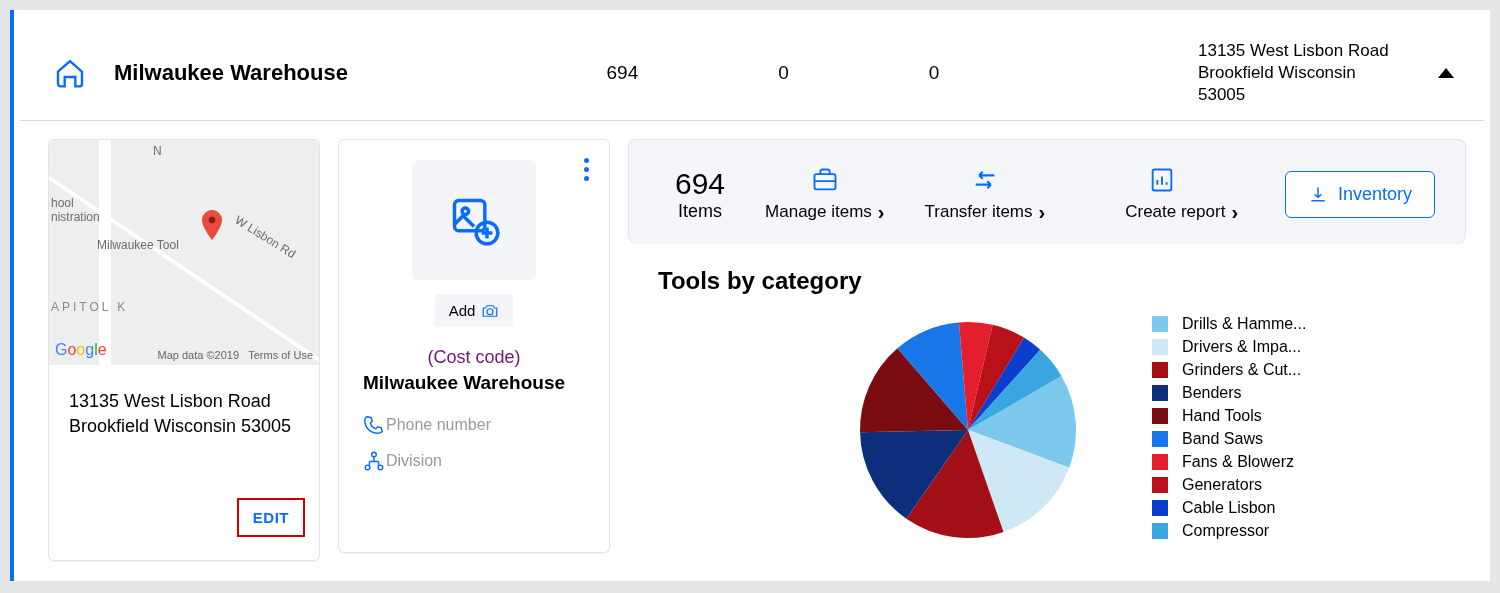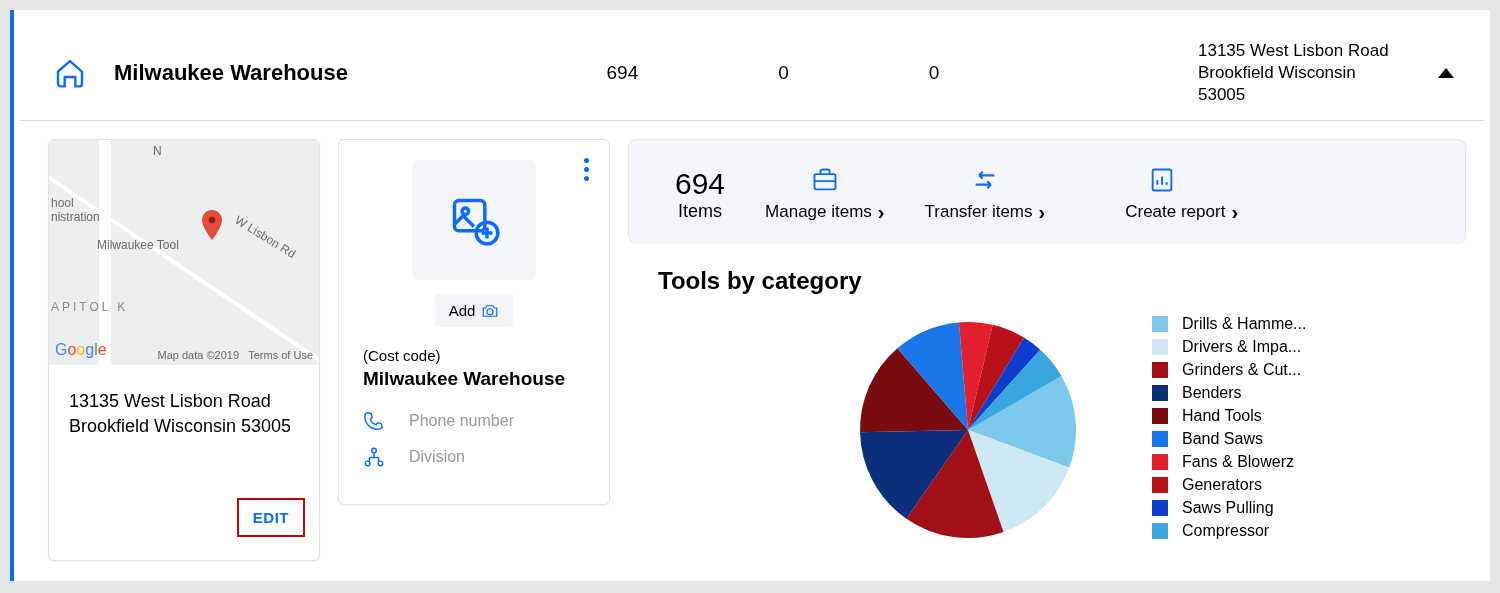--- a/index.html
+++ b/index.html
@@ -32,28 +32,28 @@
   .map-label { position:absolute; font-size:12px; color:#6b6b6b;}
   .map-attrib { position:absolute; bottom:4px; right:6px; font-size:11px; color:#666; }
   .google-logo { position:absolute; bottom:6px; left:6px; font-weight:400; font-size:16px;}
   .google-logo span:nth-child(1){color:#4285F4}.google-logo span:nth-child(2){color:#EA4335}
   .google-logo span:nth-child(3){color:#FBBC05}.google-logo span:nth-child(4){color:#4285F4}
   .google-logo span:nth-child(5){color:#34A853}.google-logo span:nth-child(6){color:#EA4335}
   .map-addr { padding: 24px 20px 10px 20px; font-size: 18px; line-height:1.35; }
   .edit-wrap { display:flex; justify-content:flex-end; padding: 50px 14px 23px 14px;}
   .edit-btn { border: 2px solid #cf0000; color:#0a6cff; font-weight: 700; font-size:15px; padding: 9px 14px; background:#fff; letter-spacing:.5px; cursor:pointer;}
   
-  .info-card { width: 272px; flex: 0 0 auto; padding: 20px 24px; position:relative; height: 366px;}
+  .info-card { width: 272px; flex: 0 0 auto; padding: 20px 24px; position:relative; height: 414px;}
   .kebab { position:absolute; top:18px; right:20px; display:flex; flex-direction:column; gap:4px; cursor:pointer;}
   .kebab span{ width:5px; height:5px; border-radius:50%; background:#0a6cff;}
   .img-ph { width: 124px; height: 120px; background:#f3f5f8; border-radius:6px; margin:0 auto 14px; display:flex; align-items:center; justify-content:center;}
   .add-btn { background:#f3f5f8; border:none; border-radius:4px; padding:8px 14px; font-size:15px; display:flex; align-items:center; gap:6px; margin:0 auto 20px; cursor:pointer;}
-  .cost-code { color:#000000; font-size:15px; margin-bottom:4px;}
+  .cost-code { color:#701a75; font-size:18px; margin-bottom:4px;text-align:center;}
   .info-title { font-weight:700; font-size:19px; margin-bottom:20px;}
-  .info-row { display:flex; align-items:center; gap:24px; margin-bottom:14px; color:#9a9a9a; font-size:16px;}
+  .info-row { display:flex; align-items:center; gap:1px; margin-bottom:14px; color:#9a9a9a; font-size:16px;}
   .info-row svg { color:#0a6cff; width:22px; height:22px; flex:0 0 auto;}
   
   .chart-panel { flex: 1 1 auto; display:flex; flex-direction:column;}
   .action-bar { background:#f4f6f9; border-radius:8px 8px 0 0; padding: 26px 30px 20px 46px; display:flex; align-items:center; gap: 40px;}
   .items-block { text-align:center; }
   .items-count { font-size: 30px; font-weight:400;}
   .items-label { font-size:18px;}
   .action { text-align:center; cursor:pointer; }
   .action svg { color:#0a6cff; width:30px; height:28px; display:block; margin:0 auto 6px;}
   .action-row { display:flex; align-items:center; gap:2px; font-size:17px;}
@@ -186,20 +186,26 @@
         </div>
         <div class="action">
           <svg viewBox="0 0 24 24" fill="none" stroke="currentColor" stroke-width="1.6">
               <rect x="4" y="3" width="16" height="18" rx="1.5"></rect>
               <path d="M8 16v-4M12 16V9M16 16v-2"></path>
             </svg>
           <div class="action-row chev" style="color:#000;margin-left:40px;">
               <span>Create report</span>
             </div>
         </div>
+        <button class="inv-btn">
+          <svg width="20" height="20" viewBox="0 0 24 24" fill="none" stroke="currentColor" stroke-width="1.8">
+              <path d="M12 3v12M12 15l-4-4M12 15l4-4M4 19h16"></path>
+            </svg>
+          <span>Inventory</span>
+        </button>
       </div>
 
       <div class="chart-body">
         <div class="chart-title">Tools by category</div>
         <div class="chart-row">
           <svg id="pie-svg" width="220" height="220" viewBox="-110 -110 220 220" style="margin-left:200px;">
               <path d="M0 0 L93.53074360871938 -53.99999999999999 A108 108 0 0 1 101.22645486512428 37.645781110756054 Z" fill="#7cc9ed"></path>
               <path d="M0 0 L101.22645486512428 37.645781110756054 A108 108 0 0 1 35.51759784776695 101.99264798564798 Z" fill="#cfe8f5"></path>
               <path d="M0 0 L35.51759784776695 101.99264798564798 A108 108 0 0 1 -61.63706530991865 88.68411458644002 Z" fill="#a20f16"></path>
               <path d="M0 0 L-61.63706530991865 88.68411458644002 A108 108 0 0 1 -107.97631381528332 2.26178134740252 Z" fill="#0d2e7a"></path>
@@ -238,21 +244,21 @@
               <div class="legend-item">
                 <span class="swatch" style="background: rgb(228, 31, 45);"></span>
                 <span>Fans &amp; Blowerz</span>
               </div>
               <div class="legend-item">
                 <span class="swatch" style="background: rgb(185, 17, 26);"></span>
                 <span>Generators</span>
               </div>
               <div class="legend-item">
                 <span class="swatch" style="background: rgb(11, 61, 207);"></span>
-                <span>Saws Pulling</span>
+                <span>Cable Lisbon</span>
               </div>
               <div class="legend-item">
                 <span class="swatch" style="background: rgb(57, 166, 224);"></span>
                 <span>Compressor</span>
               </div>
             </div>
         </div>
       </div>
     </div>
 

